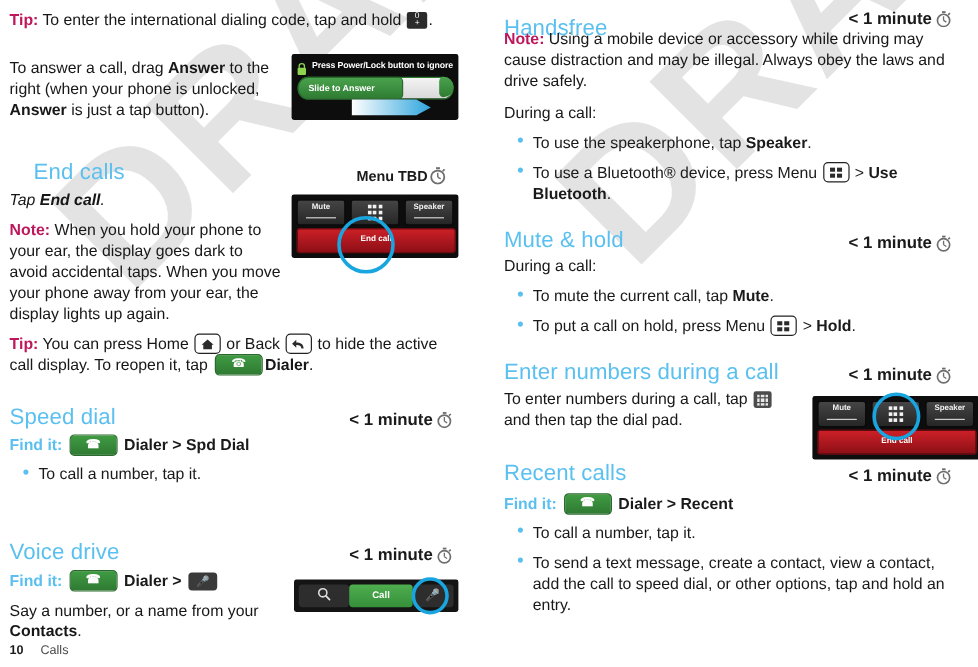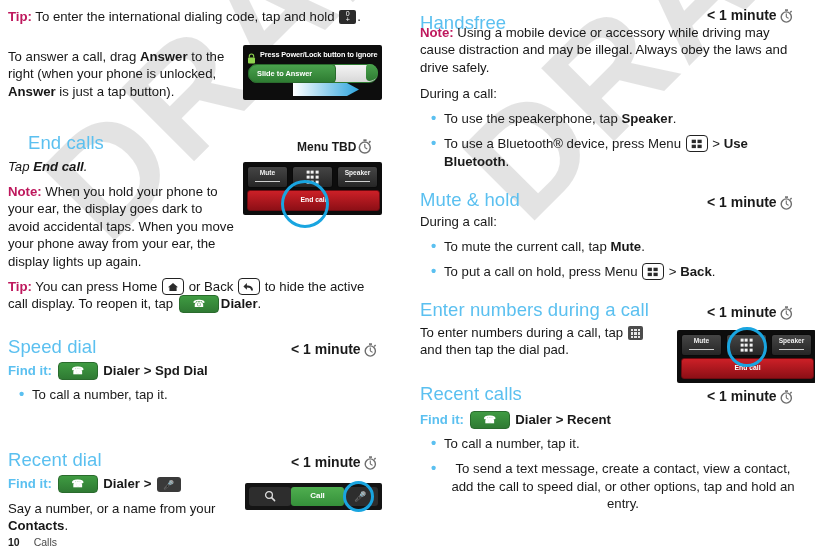--- a/index.html
+++ b/index.html
@@ -415,21 +415,21 @@
     <span class="dialer-pill"><span class="ph">☎</span></span>
     <span>Dialer</span>
     <span>&gt;</span>
     <span>Spd Dial</span>
   </div>
 
   <ul class="bul" style="position:absolute; left:10px; top:386px; width:360px;">
     <li><span>To call a number, tap it.</span></li>
   </ul>
 
-  <h2 class="sec" style="position:absolute; left:0; top:450px;">Recent dial</h2>
+  <h2 class="sec" style="position:absolute; left:0; top:450px;">Voice drive</h2>
   <div class="timing" style="left:283px; top:454px;">
     <span>&lt; 1 minute</span><span class="sw">
       <svg width="13" height="14" viewBox="0 0 13 14">
         <rect x="5" y="0.3" width="3" height="1.6" fill="#6e6e6e"></rect>
         <path d="M10.2 3.4 L11.6 2.0" stroke="#6e6e6e" stroke-width="1.4"></path>
         <circle cx="6.3" cy="8" r="5.1" fill="none" stroke="#6e6e6e" stroke-width="1.4"></circle>
         <path d="M6.3 8 L6.3 4.6" stroke="#6e6e6e" stroke-width="1.1"></path>
         <path d="M6.3 8 L8.6 9.4" stroke="#6e6e6e" stroke-width="1.1"></path>
       </svg></span>
   </div>
@@ -495,21 +495,21 @@
 
   <ul class="bul" style="position:absolute; left:10px; top:238px; width:372px;">
     <li><span>To mute the current call, tap </span><span class="b">Mute</span><span>.</span></li>
     <li style="margin-top:8px;"><span>To put a call on hold, press Menu </span><span class="hwkey">
           <svg width="13" height="11" viewBox="0 0 13 11">
             <rect x="1.2" y="1.2" width="4.2" height="3.4" fill="#2b2b2b"></rect>
             <rect x="7.0" y="1.2" width="4.2" height="3.4" fill="#2b2b2b"></rect>
             <rect x="1.2" y="6.2" width="4.2" height="3.4" fill="#2b2b2b"></rect>
             <rect x="7.0" y="6.2" width="4.2" height="3.4" fill="#2b2b2b"></rect>
           </svg>
-        </span><span> &gt; </span><span class="b">Back</span><span>.</span></li>
+        </span><span> &gt; </span><span class="b">Hold</span><span>.</span></li>
   </ul>
 
   <h2 class="sec" style="position:absolute; left:0; top:300px;">Enter numbers during a call</h2>
   <div class="timing" style="left:287px; top:304px;">
     <span>&lt; 1 minute</span><span class="sw">
       <svg width="13" height="14" viewBox="0 0 13 14">
         <rect x="5" y="0.3" width="3" height="1.6" fill="#6e6e6e"></rect>
         <path d="M10.2 3.4 L11.6 2.0" stroke="#6e6e6e" stroke-width="1.4"></path>
         <circle cx="6.3" cy="8" r="5.1" fill="none" stroke="#6e6e6e" stroke-width="1.4"></circle>
         <path d="M6.3 8 L6.3 4.6" stroke="#6e6e6e" stroke-width="1.1"></path>
@@ -546,21 +546,21 @@
   <div class="findit" style="position:absolute; left:0; top:410px;">
     <span class="fl">Find it:</span>
     <span class="dialer-pill"><span class="ph">☎</span></span>
     <span>Dialer</span>
     <span>&gt;</span>
     <span>Recent</span>
   </div>
 
   <ul class="bul" style="position:absolute; left:10px; top:435px; width:372px;">
     <li><span>To call a number, tap it.</span></li>
-    <li style="margin-top:8px;text-align:center;"><span>To send a text message, create a contact, view a contact, add the call to speed dial, or other options, tap and hold an entry.</span></li>
+    <li style="margin-top:8px;"><span>To send a text message, create a contact, view a contact, add the call to speed dial, or other options, tap and hold an entry.</span></li>
   </ul>
 </div>
 
 <div class="shot" id="shot-incoming">
   <div class="ic-top">
     <span class="ic-lockglyph">
       <svg width="9" height="11" viewBox="0 0 9 11">
         <path d="M2.3 4.6 V3.2 a2.2 2.2 0 0 1 4.4 0 V4.6" fill="none" stroke="#8fd44f" stroke-width="1.1"></path>
         <rect x="1" y="4.4" width="7" height="6" rx="1" fill="#8fd44f"></rect>
       </svg>

